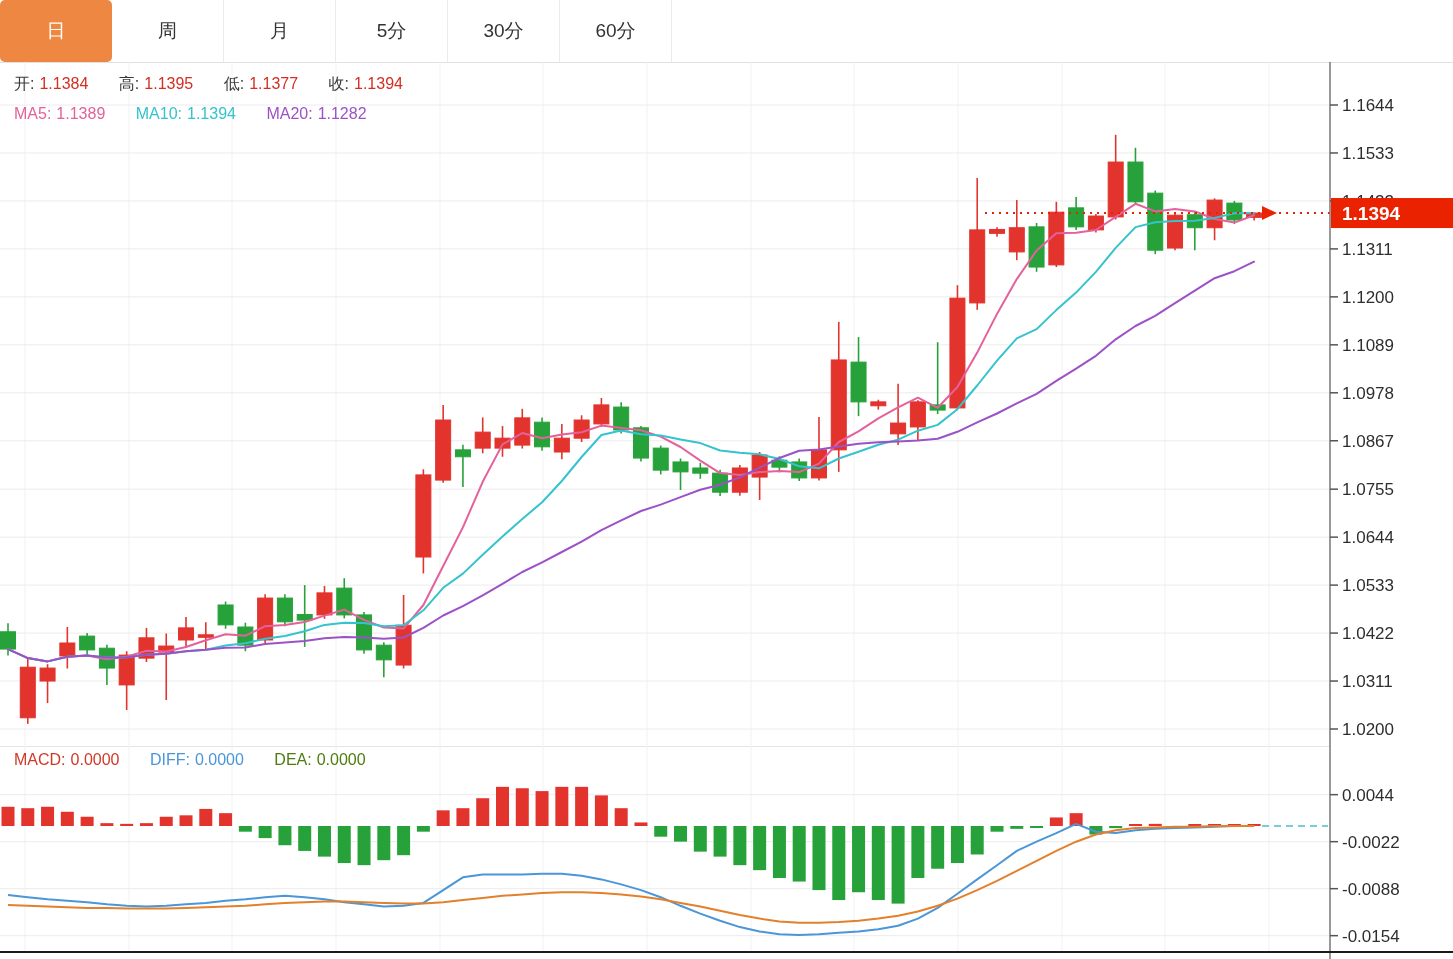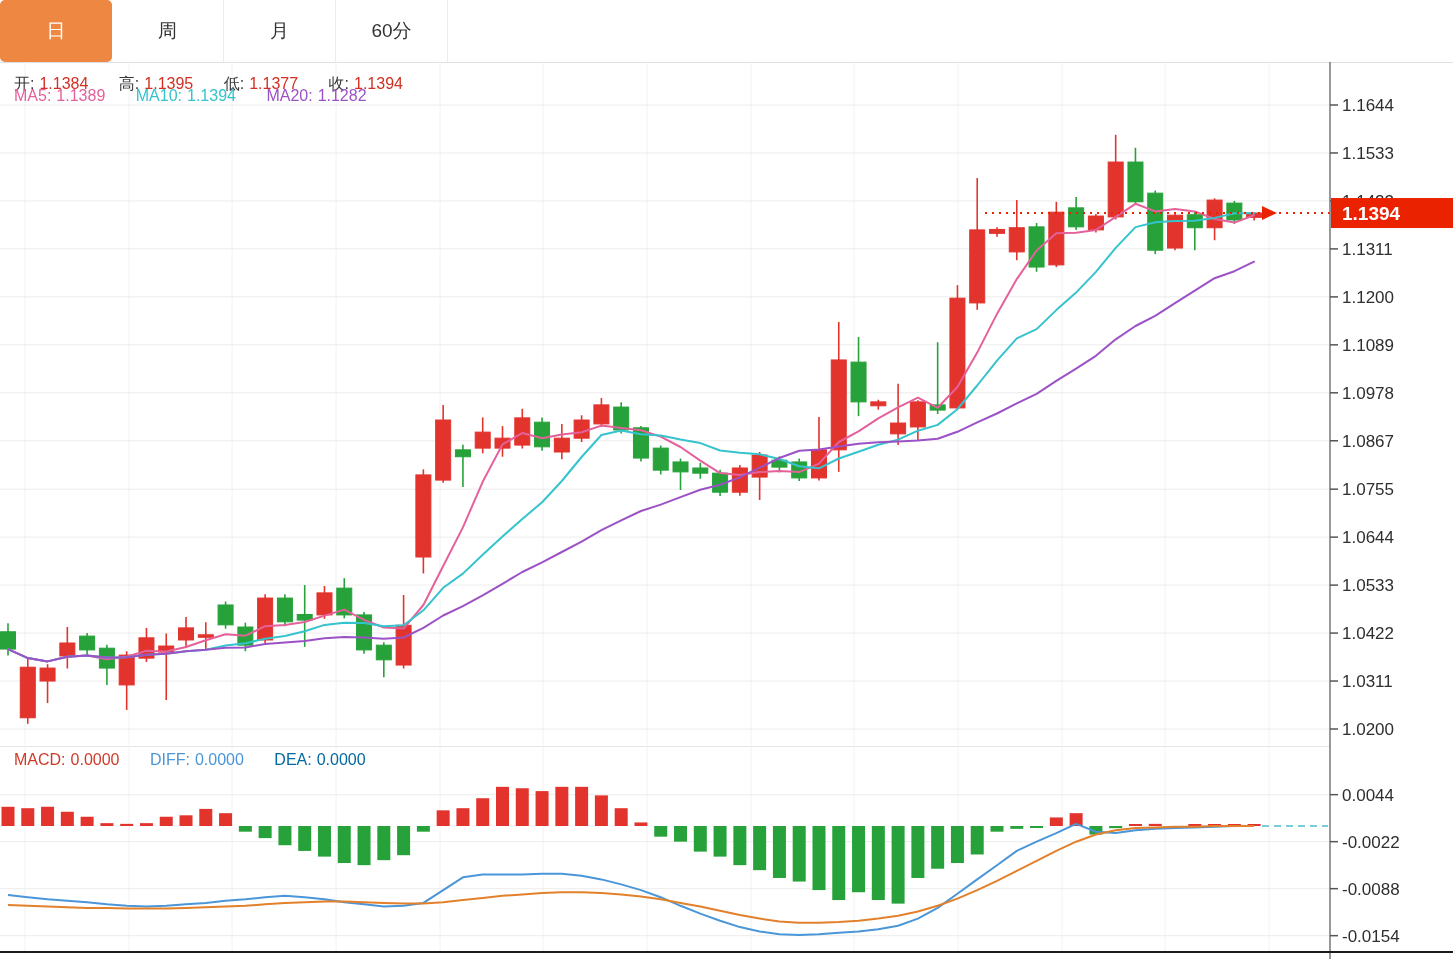--- a/index.html
+++ b/index.html
@@ -9,36 +9,38 @@
   #tabbar{position:absolute;left:0;top:0;width:1453px;height:62px;display:flex;border-bottom:1px solid #e0e0e0;background:#fff;}
   .tab{width:112px;height:62px;display:flex;align-items:center;justify-content:center;
        font-size:19px;color:#333;border-right:1px solid #ececec;cursor:pointer;box-sizing:border-box;background:#fff;}
   .tab.active{background:#ed8742;color:#fff;border-radius:5px;border-right:none;}
   
   .legend{position:absolute;left:14px;font-size:16px;white-space:nowrap;z-index:5;}
   .legend .lab{color:#3a3a3a;}
   .legend .grp{margin-right:26px;}
   .legend .val{margin-left:5px;}
   #legend-ohlc{top:74px;}
-  #legend-ma{top:87px;}
+  #legend-ma{top:105px;}
   #legend-macd{top:751px;}
   svg{position:absolute;left:0;display:block;}
   #price-svg{top:62px;}
   #macd-svg{top:746px;}
   svg text{font-family:"Liberation Sans","DejaVu Sans",sans-serif;}
 </style>
 </head>
 <body>
 
 <div id="app">
 
   <nav id="tabbar">
       <div class="tab active">日</div>
       <div class="tab">周</div>
       <div class="tab">月</div>
+      <div class="tab">5分</div>
+      <div class="tab">30分</div>
       <div class="tab">60分</div>
     </nav>
 
   <div id="legend-ohlc" class="legend">
     <span class="grp"><span class="lab">开:</span><span class="val" style="color: rgb(211, 47, 35);">1.1384</span></span>
     <span class="grp"><span class="lab">高:</span><span class="val" style="color: rgb(211, 47, 35);">1.1395</span></span>
     <span class="grp"><span class="lab">低:</span><span class="val" style="color: rgb(211, 47, 35);">1.1377</span></span>
     <span class="grp"><span class="lab">收:</span><span class="val" style="color: rgb(211, 47, 35);">1.1394</span></span>
   </div>
 
@@ -246,21 +248,21 @@
       </g>
       <g>
         <rect x="1331" y="136.03324099723045" width="122" height="30" fill="#ea2200"></rect>
         <text x="1342" y="158.03324099723045" font-size="19" font-weight="bold" fill="#ffffff">1.1394</text>
       </g>
     </svg>
 
   <div id="legend-macd" class="legend">
     <span class="grp" style="color: rgb(207, 58, 40); text-align: right;"><span>MACD:</span><span class="val">0.0000</span></span>
     <span class="grp" style="color: rgb(74, 150, 216); margin-top: 44px;"><span>DIFF:</span><span class="val">0.0000</span></span>
-    <span class="grp" style="color: #0369a1;"><span>DEA:</span><span class="val">0.0000</span></span>
+    <span class="grp" style="color: #4d7c0f;"><span>DEA:</span><span class="val">0.0000</span></span>
   </div>
 
   <svg id="macd-svg" width="1453" height="213" viewBox="0 0 1453 213">
       <g>
         <line x1="0" y1="0.5" x2="1330" y2="0.5" stroke="#e5e5e5" stroke-width="1"></line>
         <line x1="25" y1="0" x2="25" y2="206" stroke="#f2f2f2" stroke-width="1"></line>
         <line x1="129" y1="0" x2="129" y2="206" stroke="#f2f2f2" stroke-width="1"></line>
         <line x1="232" y1="0" x2="232" y2="206" stroke="#f2f2f2" stroke-width="1"></line>
         <line x1="336" y1="0" x2="336" y2="206" stroke="#f2f2f2" stroke-width="1"></line>
         <line x1="440" y1="0" x2="440" y2="206" stroke="#f2f2f2" stroke-width="1"></line>

